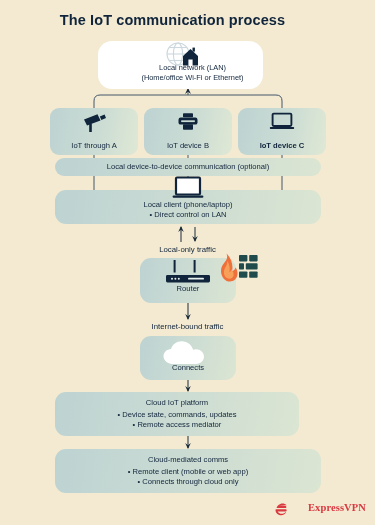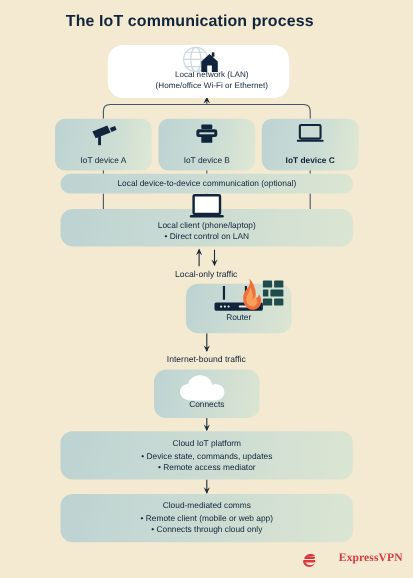--- a/index.html
+++ b/index.html
@@ -194,21 +194,21 @@
   </div>
 
   <div class="device" style="position:absolute; left:50px; top:108px;">
     <span class="dev-icon">
       <svg width="26" height="21" viewBox="0 0 26 21">
         <path d="M3 7.5 L16.5 2.2 L19.5 8.5 L6 13.6 Z" fill="#10243b"></path>
         <path d="M18.8 4.4 L23.6 2.6 L25 6 L20.4 8 Z" fill="#10243b"></path>
         <rect x="8.2" y="11.5" width="2.6" height="8.5" fill="#10243b"></rect>
       </svg>
     </span>
-    <span class="dev-label">IoT device A</span>
+    <span class="dev-label">IoT through A</span>
   </div>
 
   <div class="device" style="position:absolute; left:144px; top:108px;">
     <span class="dev-icon">
       <svg width="22" height="20" viewBox="0 0 22 20">
         <rect x="6" y="1.2" width="10" height="4" rx="0.8" fill="#10243b"></rect>
         <rect x="1.5" y="5.6" width="19" height="7" rx="2.2" fill="#10243b"></rect>
         <rect x="6" y="12.2" width="10" height="5.6" rx="0.8" fill="#10243b"></rect>
         <rect x="4.2" y="8.3" width="13.6" height="1.8" fill="#cbdcd4"></rect>
       </svg>
@@ -236,21 +236,21 @@
         <rect x="5" y="1.5" width="24" height="17" rx="1" fill="#ffffff" stroke="#10243b" stroke-width="2.2"></rect>
         <rect x="1.6" y="19.4" width="30.8" height="2.4" rx="1.1" fill="#10243b"></rect>
       </svg>
     </span>
     <div class="box-title" style="margin-top:7px;">Local client (phone/laptop)</div>
     <div class="box-sub">• Direct control on LAN</div>
   </div>
 
   <div class="flow-label" style="top:245px;">Local-only traffic</div>
 
-  <div class="box" style="left:140px; top:258px; width:96px; height:45px;margin-left:29px;">
+  <div class="box" style="left:140px; top:258px; width:96px; height:45px;">
     <span class="icon-wrap" style="position:absolute; top:2px; left:0; width:96px;">
       <svg width="58" height="26" viewBox="0 0 58 26">
         <rect x="14.6" y="0" width="2" height="12.5" fill="#10243b"></rect>
         <rect x="34.6" y="0" width="2" height="12.5" fill="#10243b"></rect>
         <rect x="7" y="15" width="44" height="7.4" rx="1.4" fill="#10243b"></rect>
         <circle cx="13" cy="18.7" r="1" fill="#e8f0ee"></circle>
         <circle cx="16.4" cy="18.7" r="1" fill="#e8f0ee"></circle>
         <circle cx="19.8" cy="18.7" r="1" fill="#e8f0ee"></circle>
         <rect x="29" y="17.8" width="16" height="1.8" rx="0.9" fill="#e8f0ee"></rect>
       </svg>
@@ -283,21 +283,21 @@
     <span class="icon-wrap" style="position:absolute; top:4px; left:0; width:96px;">
       <svg width="52" height="26" viewBox="0 0 52 26">
         <path d="M12 24 C5.4 24 1.5 20.4 1.5 16.2 C1.5 12.3 4.8 9.2 9 9 C10.2 4.4 14.6 1.2 19.8 1.2
                  C25.4 1.2 30 4.9 31 9.8 C31.9 9.4 32.9 9.2 34 9.2 C38.5 9.2 42 12.5 42 16.6
                  C42 20.7 38.5 24 34 24 Z" fill="#ffffff"></path>
       </svg>
     </span>
     <div class="box-title" style="margin-top:20px;">Connects</div>
   </div>
 
-  <div class="box" style="left:55px; top:392px; width:266px; height:44px;">
+  <div class="box" style="left:55px; top:392px; width:244px; height:44px;">
     <div class="box-title">Cloud IoT platform</div>
     <div class="box-sub" style="margin-top:2px;">• Device state, commands, updates</div>
     <div class="box-sub">• Remote access mediator</div>
   </div>
 
   <div class="box" style="left:55px; top:449px; width:266px; height:44px;">
     <div class="box-title">Cloud-mediated comms</div>
     <div class="box-sub" style="margin-top:2px;">• Remote client (mobile or web app)</div>
     <div class="box-sub">• Connects through cloud only</div>
   </div>

